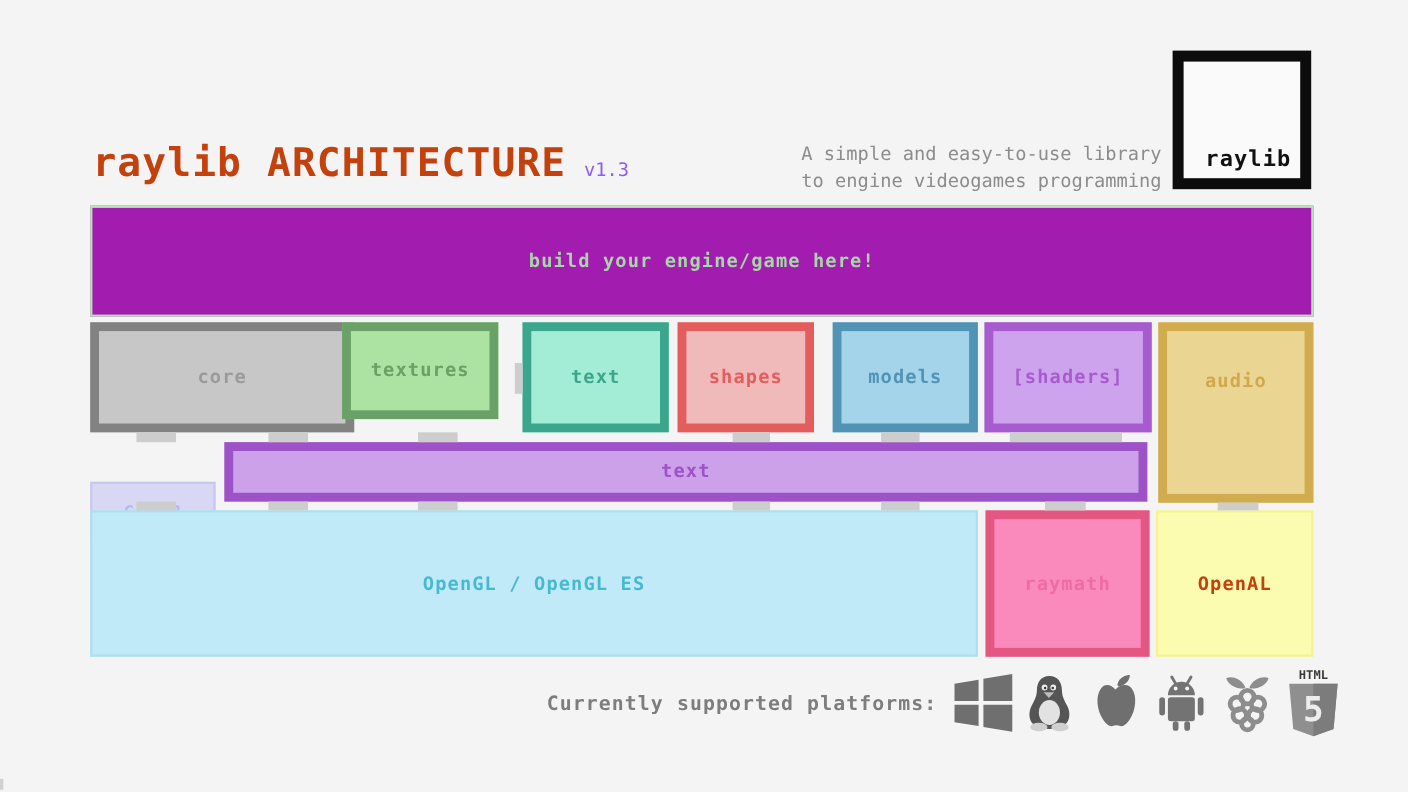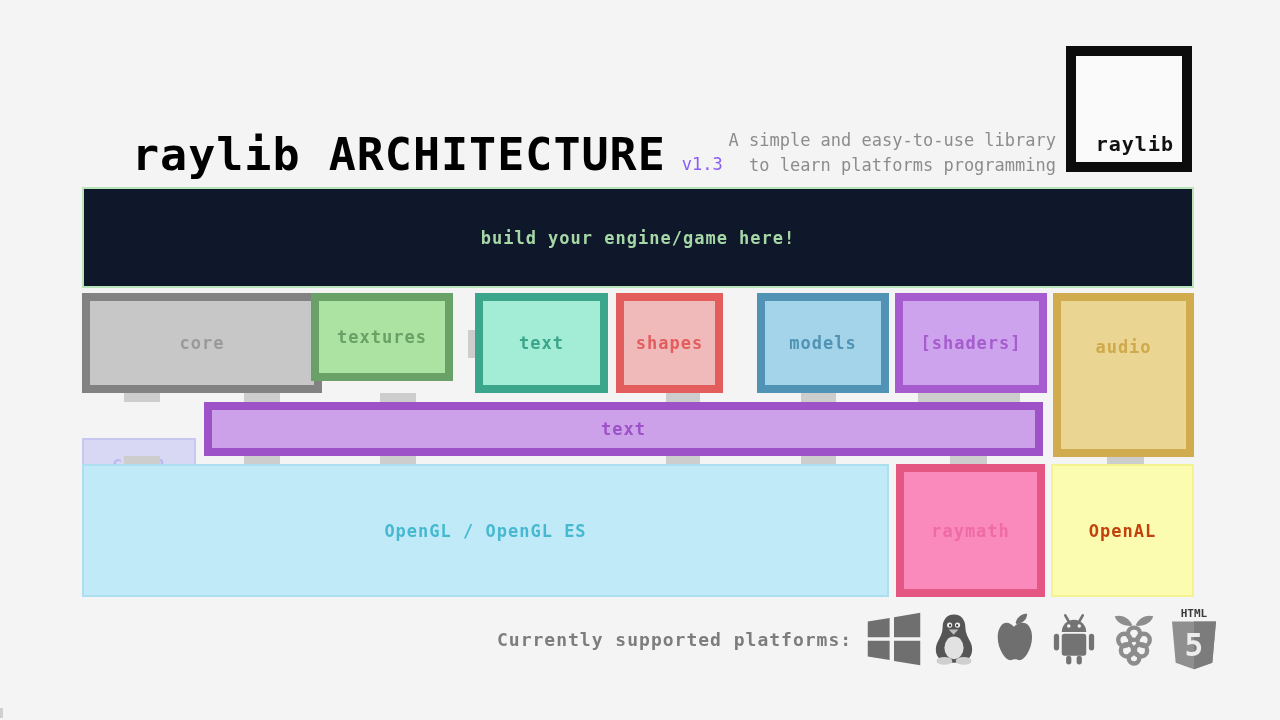--- a/index.html
+++ b/index.html
@@ -6,36 +6,36 @@
   html,body { width:1280px; height:720px; }
   body {
     background:#f4f4f4;
     font-family:"DejaVu Sans Mono", monospace;
     position:relative; overflow:hidden;
   }
   .stage { position:absolute; left:0; top:0; width:1280px; height:720px; }
 
   
   .title-wrap { position:absolute; left:84px; top:128px; white-space:nowrap; }
-  .title { font-size:45px; font-weight:bold; color:#000000; letter-spacing:1px;margin-left:48px; }
+  .title { font-size:36px; font-weight:bold; color:#c2410c; letter-spacing:1px; }
   .version { font-size:17px; font-weight:normal; color:#8b5cf6; margin-left:16px; }
   .tagline { position:absolute; right:224px; top:128px; text-align:right;
              font-size:17px; font-weight:normal; color:#8c8c8c; line-height:25px; white-space:nowrap; }
   .logo { position:absolute; left:1066px; top:46px; width:126px; height:126px;
           background:#fafafa; border:10px solid #0c0c0c; }
   .logo-text { position:absolute; right:8px; bottom:6px; font-size:20px; font-weight:bold; color:#111; letter-spacing:1px; }
 
   
   .box { position:absolute; border-style:solid; display:flex; align-items:center; justify-content:center;
          font-weight:bold; font-size:17px; letter-spacing:1px; white-space:nowrap; }
   .b-engine   { left:82px;  top:187px; width:1112px; height:101px; border-width:2px; }
   .b-core     { left:82px;  top:293px; width:240px;  height:100px; border-width:8px; }
   .b-textures { left:311px; top:293px; width:142px;  height:88px; border-width:8px; }
   .b-text     { left:475px; top:293px; width:133px;  height:100px; border-width:8px; }
-  .b-shapes   { left:616px; top:293px; width:107px;  height:100px; border-width:8px; }
+  .b-shapes   { left:616px; top:293px; width:124px;  height:100px; border-width:8px; }
   .b-models   { left:757px; top:293px; width:132px;  height:100px; border-width:8px; }
   .b-shaders  { left:895px; top:293px; width:152px;  height:100px; border-width:8px; }
   .b-audio    { left:1053px;top:293px; width:141px;  height:164px; border-width:8px;
                 align-items:flex-start; padding-top:36px; }
   .b-glfw3    { left:82px;  top:402px; width:114px;  height:54px;  border-width:2px; font-size:16px;margin-top:36px; }
   .b-rlgl     { left:204px; top:402px; width:839px;  height:54px;  border-width:8px; }
   .b-opengl   { left:82px;  top:464px; width:807px;  height:133px; border-width:2px; }
   .b-raymath  { left:896px; top:464px; width:149px;  height:133px; border-width:8px; }
   .b-openal   { left:1051px;top:464px; width:143px;  height:133px; border-width:2px; }
 
@@ -54,27 +54,27 @@
 </head>
 <body>
 
 <div class="stage">
 
   <div class="title-wrap">
     <span class="title">raylib ARCHITECTURE</span><span class="version">v1.3</span>
   </div>
   <div class="tagline">
     <div>A simple and easy-to-use library</div>
-    <div>to learn platforms programming</div>
+    <div>to engine videogames programming</div>
   </div>
   <div class="logo">
     <span class="logo-text">raylib</span>
   </div>
 
-  <div class="box b-engine" style="background-color: #0f172a; border-color: rgb(185, 228, 185); color: rgb(166, 215, 166);">
+  <div class="box b-engine" style="background-color: #a21caf; border-color: rgb(185, 228, 185); color: rgb(166, 215, 166);">
     <span>build your engine/game here!</span>
   </div>
 
   <div class="box b-core" style="background-color: rgb(199, 199, 199); border-color: rgb(130, 130, 130); color: rgb(154, 154, 154);">
     <span>core</span>
   </div>
   <div class="box b-textures" style="background-color: rgb(172, 227, 163); border-color: rgb(105, 161, 102); color: rgb(105, 161, 102);">
     <span>textures</span>
   </div>
   <div class="box b-text" style="background-color: rgb(163, 237, 214); border-color: rgb(60, 166, 140); color: rgb(60, 166, 140);">

